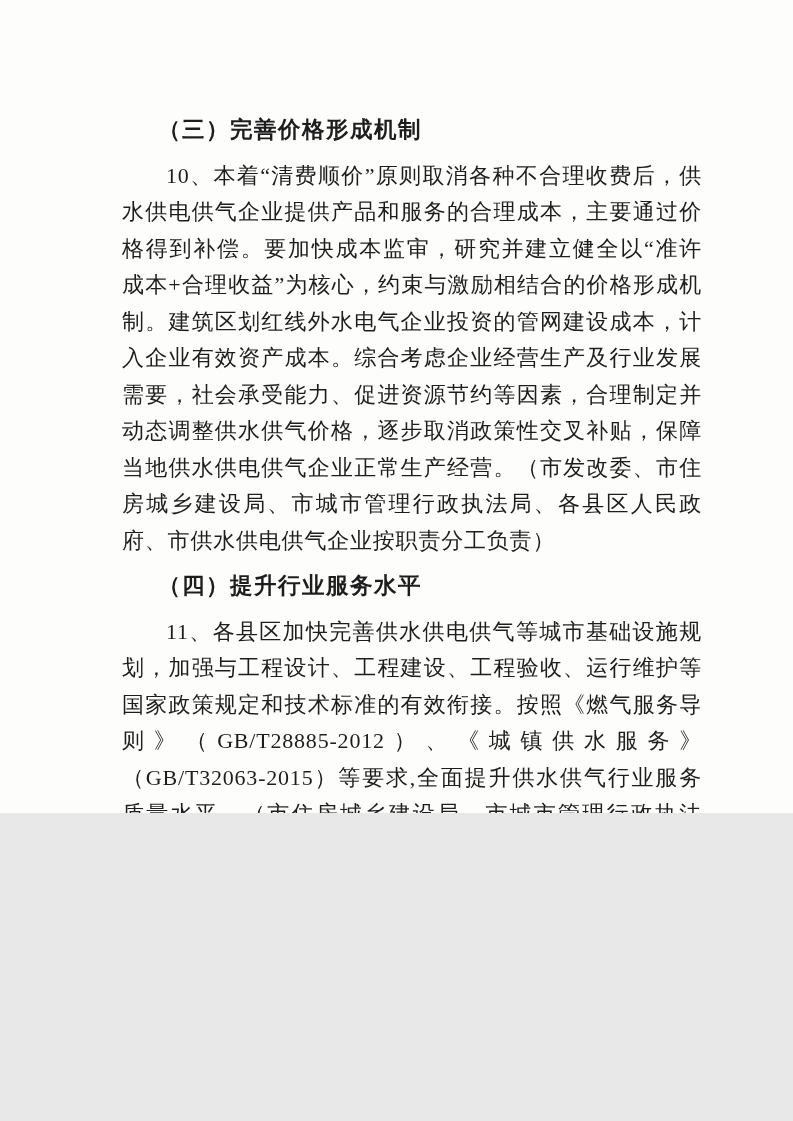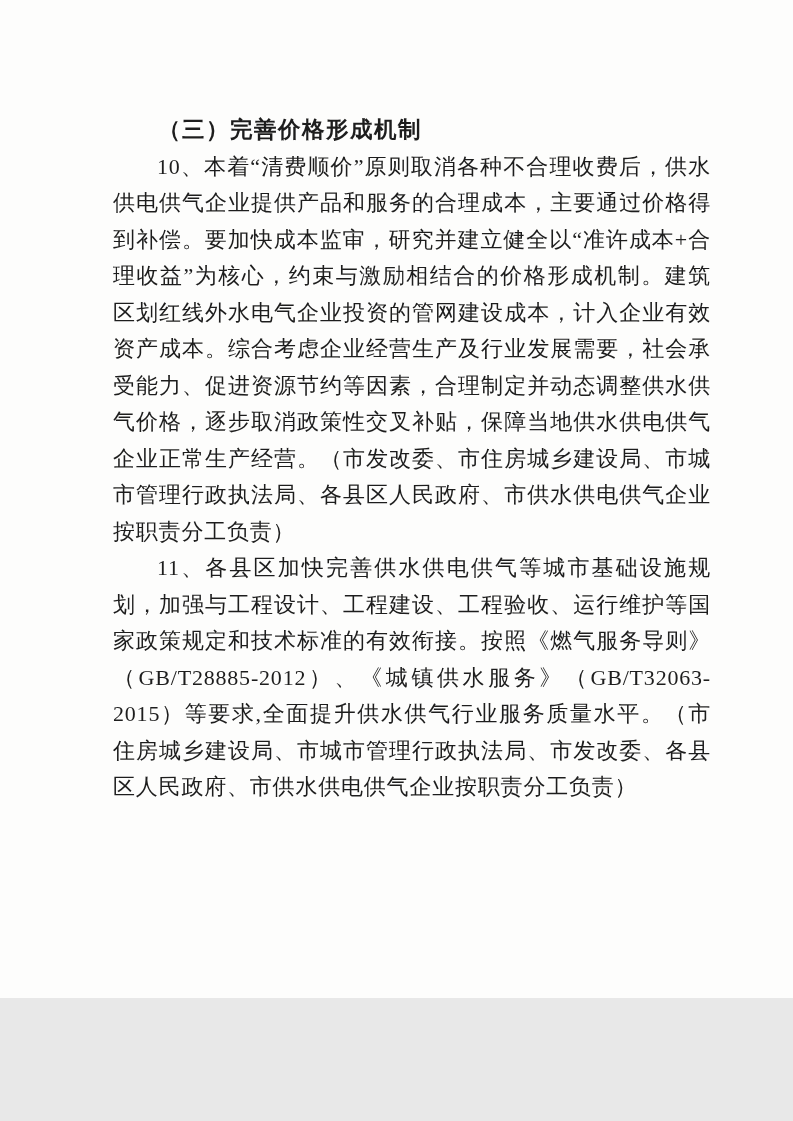--- a/index.html
+++ b/index.html
@@ -3,21 +3,21 @@
 <meta charset="utf-8">
 <style>
   html, body {
     margin: 0;
     padding: 0;
     background: #e8e8e8;
   }
   .page {
     position: relative;
     width: 793px;
-    height: 998px;
+    height: 813px;
     margin: 0 auto;
     background: #fdfdfc;
     overflow: hidden;
     font-family: "Liberation Serif", "DejaVu Serif", serif;
     color: #1d1d1d;
   }
   .doc-body {
     position: absolute;
     left: 113px;
     top: 112px;
@@ -31,36 +31,37 @@
   .doc-body h3 {
     margin: 0;
     padding: 0;
     font-size: 22.5px;
     font-weight: bold;
     text-indent: 2em;
     text-align: left;
     letter-spacing: 1.5px;
   }
   .doc-body p {
-    margin: 0;
+    margin: 9px;
     padding: 0;
     text-indent: 2em;
   }
   .page-number {
     position: absolute;
     top: 1021px;
     right: 85px;
     font-size: 19px;
     letter-spacing: 1px;
     color: #222;
   }
 </style>
 </head>
 <body>
 
 <div class="page">
   <div class="doc-body">
     <h3>（三）完善价格形成机制</h3>
     <p>10、本着“清费顺价”原则取消各种不合理收费后，供水供电供气企业提供产品和服务的合理成本，主要通过价格得到补偿。要加快成本监审，研究并建立健全以“准许成本+合理收益”为核心，约束与激励相结合的价格形成机制。建筑区划红线外水电气企业投资的管网建设成本，计入企业有效资产成本。综合考虑企业经营生产及行业发展需要，社会承受能力、促进资源节约等因素，合理制定并动态调整供水供气价格，逐步取消政策性交叉补贴，保障当地供水供电供气企业正常生产经营。（市发改委、市住房城乡建设局、市城市管理行政执法局、各县区人民政府、市供水供电供气企业按职责分工负责）</p>
+    <h3>（四）提升行业服务水平</h3>
     <p>11、各县区加快完善供水供电供气等城市基础设施规划，加强与工程设计、工程建设、工程验收、运行维护等国家政策规定和技术标准的有效衔接。按照《燃气服务导则》（GB/T28885-2012）、《城镇供水服务》（GB/T32063-2015）等要求,全面提升供水供气行业服务质量水平。（市住房城乡建设局、市城市管理行政执法局、市发改委、各县区人民政府、市供水供电供气企业按职责分工负责）</p>
   </div>
   <div class="page-number">-7-</div>
 </div>
 
 </body></html>

